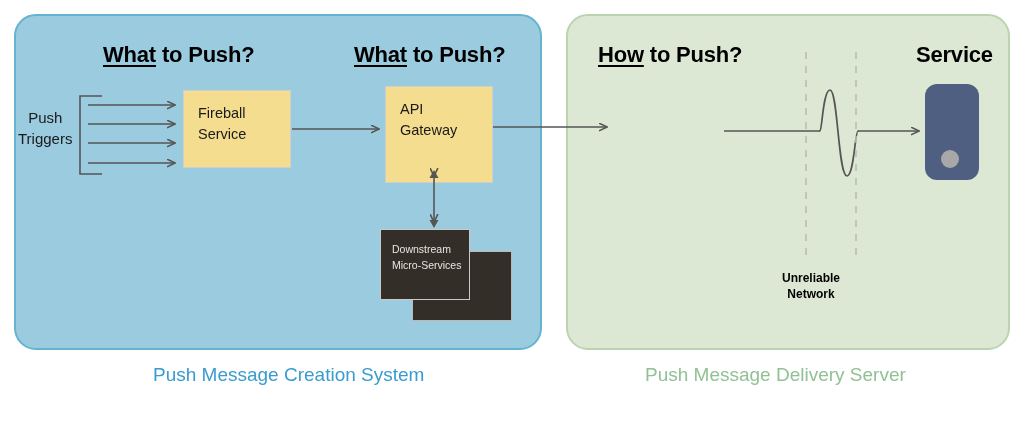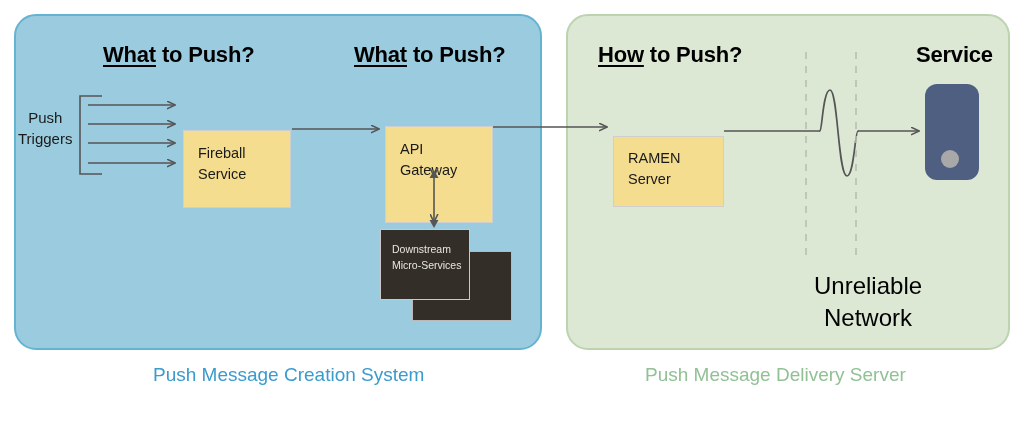--- a/index.html
+++ b/index.html
@@ -80,21 +80,20 @@
   
   .svc-box {
     position: absolute;
     background: #f5dd8f;
     border: 1px solid #cfcfcf;
     box-sizing: border-box;
     color: #1a1a1a;
     font-size: 14.5px;
     line-height: 1.45;
     padding: 12px 0 0 14px;
-    margin-top: 40px;
   }
   #box-fireball { left: 183px; top: 90px; width: 108px; height: 78px; }
   #box-api      { left: 385px; top: 86px; width: 108px; height: 97px; }
   #box-ramen    { left: 613px; top: 96px; width: 111px; height: 71px; padding-top: 11px; }
 
   
   #micro-back {
     position: absolute;
     left: 412px;
     top: 251px;
@@ -129,27 +128,26 @@
     color: #1a1a1a;
     white-space: nowrap;
     text-align: center;
   }
 
   
   #label-unreliable {
     position: absolute;
     left: 782px;
     top: 270px;
-    font-size: 24px;
-    font-weight: normal;
+    font-size: 12px;
+    font-weight: bold;
     line-height: 1.35;
     color: #000000;
     text-align: center;
     white-space: nowrap;
-    margin-left: 32px;
   }
 
   
   #client-device {
     position: absolute;
     left: 925px;
     top: 84px;
     width: 54px;
     height: 96px;
     background: #4f5f82;
@@ -197,21 +195,20 @@
   </div>
 
   <div class="section-heading" id="heading-client">Service</div>
 
   <div id="label-push-triggers" class="multiline">Push<br>Triggers</div>
 
   <div class="svc-box multiline" id="box-fireball">Fireball<br>Service</div>
 
   <div class="svc-box multiline" id="box-api">API<br>Gateway</div>
 
-  <div class="svc-box multiline" id="box-ramen">RAMEN<br>Server</div>
 
   <div id="micro-back"></div>
   <div id="micro-front" class="multiline">Downstream<br>Micro-Services</div>
 
   <div id="label-unreliable" class="multiline">Unreliable<br>Network</div>
 
   <div id="client-device">
     <div id="client-home-button"></div>
   </div>
 

